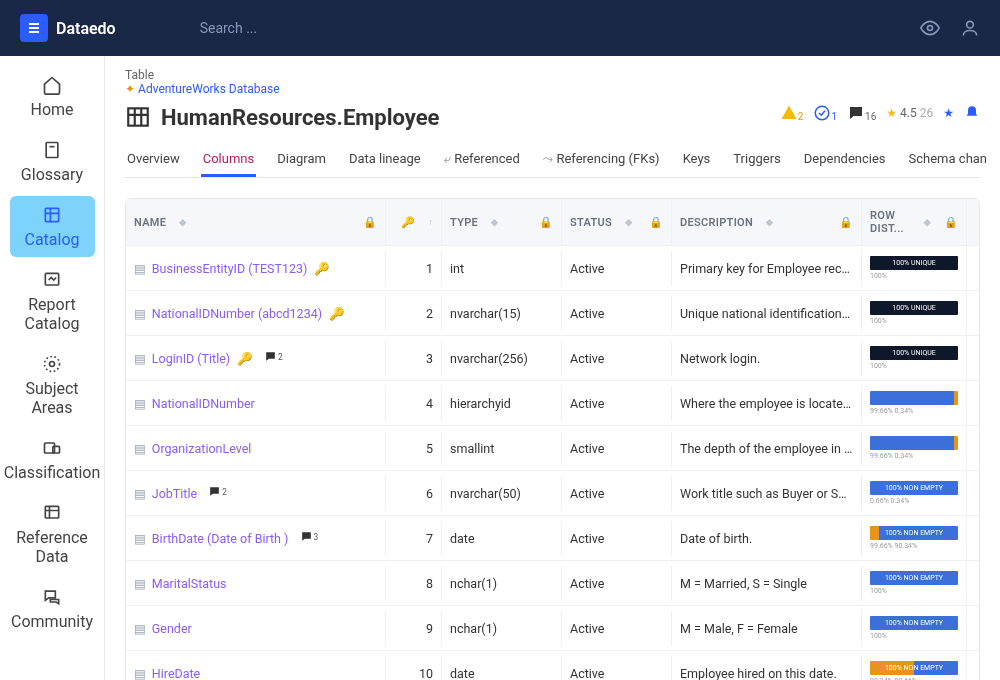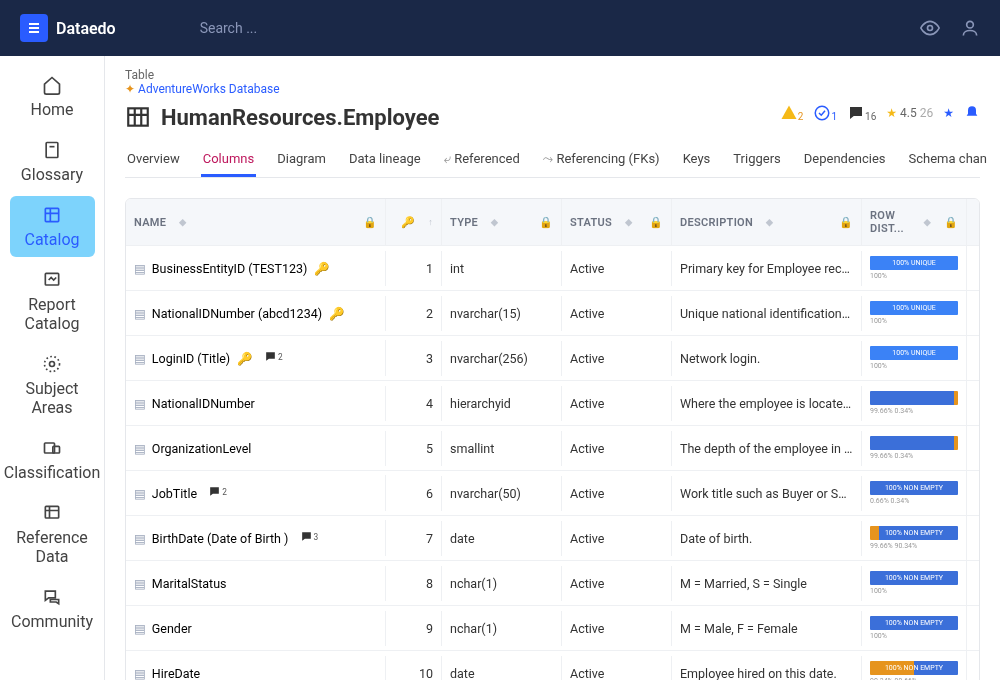--- a/index.html
+++ b/index.html
@@ -28,28 +28,28 @@
 .th,.td{padding:10px 8px;border-right:1px solid #eef0f3}
 .th{display:flex;align-items:center;gap:13px}
 .c-name{width:260px}
 .c-idx{width:56px;text-align:right;justify-content:flex-end}
 .c-type{width:120px}
 .c-status{width:110px}
 .c-desc{width:190px}
 .c-dist{width:105px}
 .row{display:flex;border-top:1px solid #eef0f3;font-size:12.5px;color:#333;align-items:center}
 .row .td{white-space:nowrap;overflow:hidden;text-overflow:ellipsis}
-.col-link{color:#000000;cursor:pointer}
+.col-link{color:#8b5cf6;cursor:pointer}
 .col-icon{color:#9aa4b8;margin-right:6px}
 .key-icon{color:#e6a817;margin-left:4px}
 .comment-badge{display:inline-flex;align-items:center;margin-left:8px;color:#555;font-size:10px}
 .comment-badge svg{margin-right:1px}
 .dist-bar{height:14px;position:relative;border-radius:1px;font-size:7px;color:#fff;display:flex;align-items:center;justify-content:center;margin-bottom:2px}
 .dist-sub{font-size:7px;color:#999;display:flex;justify-content:space-between}
-.bar-orange{background:#3b82f6}
+.bar-orange{background:#0f172a}
 .bar-blue{background:#3b6fd9}
 .sort-icon{color:#c0c6d0;font-size:9px}
 .lock-icon{color:#c0c6d0}
 svg{display:block}
 .star-gold{color:#f5b917}
 .pk-ico{color:#9aa4b8}
 </style>
 </head>
 <body>
 

